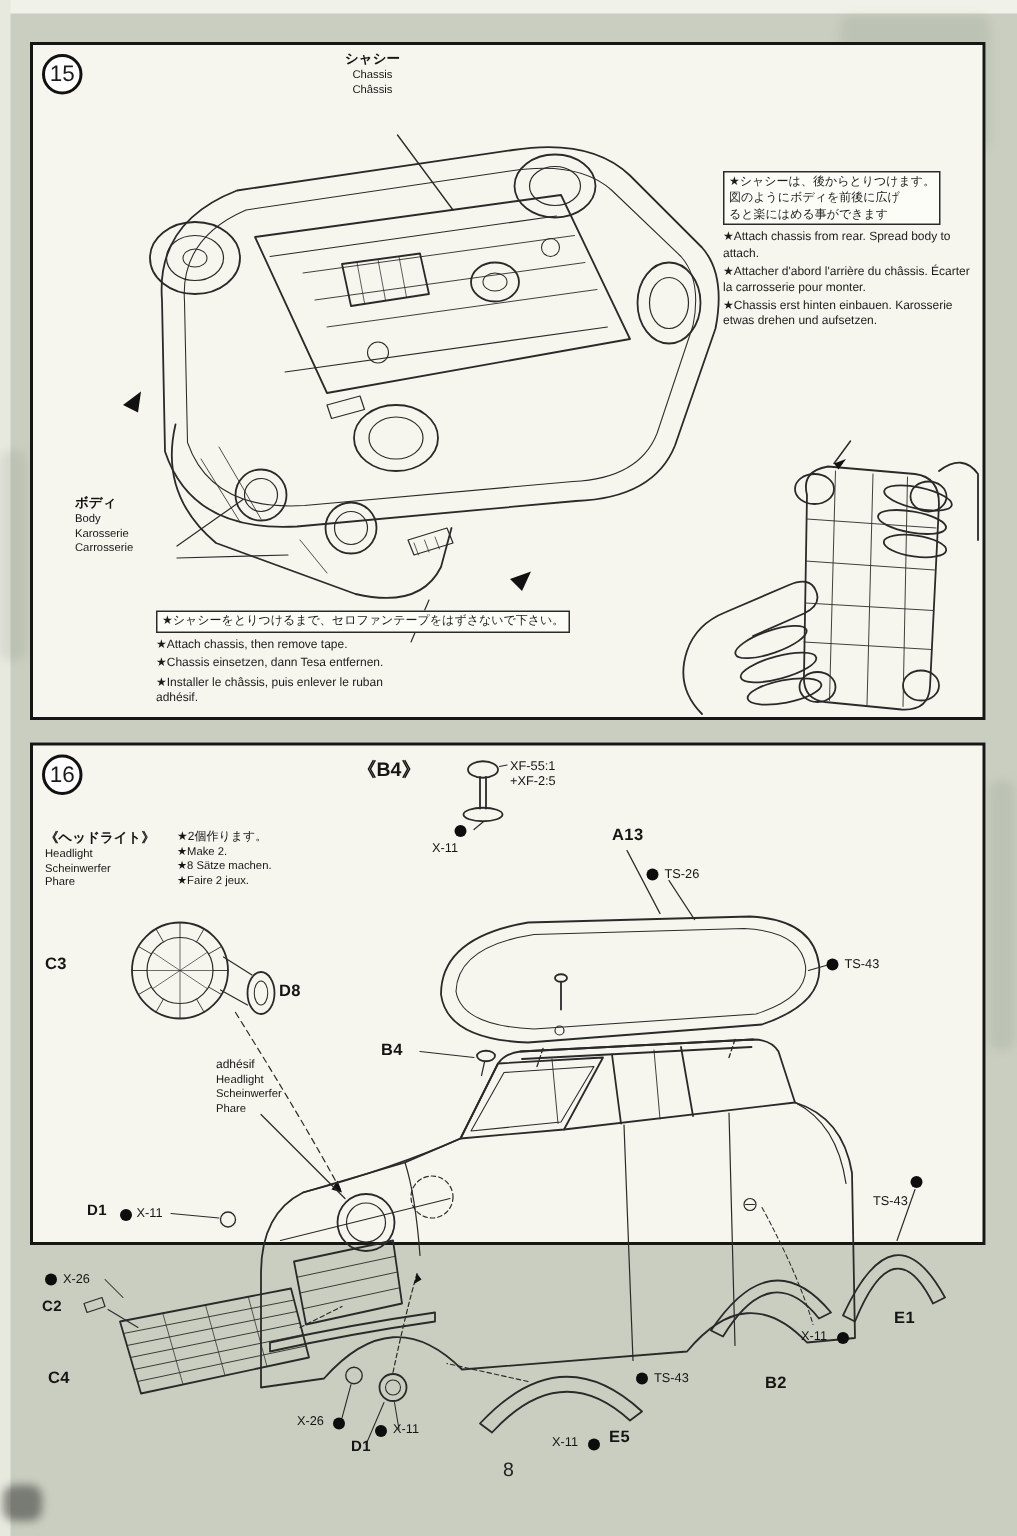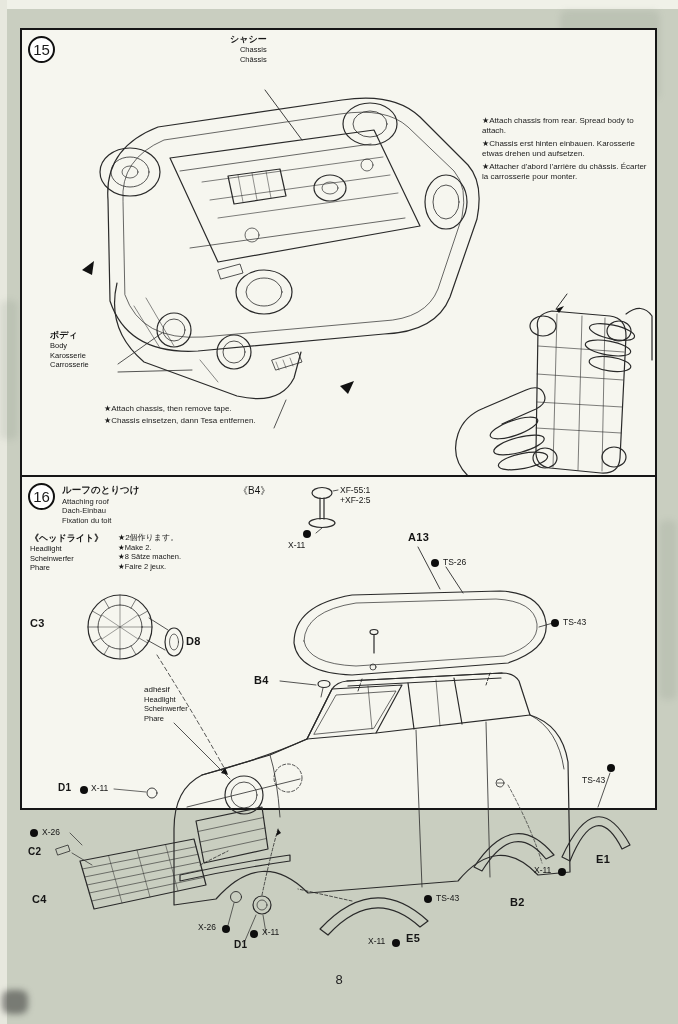--- a/index.html
+++ b/index.html
@@ -3,21 +3,21 @@
 <meta charset="utf-8">
 <style>
   *{margin:0;padding:0;box-sizing:border-box}
   html,body{width:678px;height:1024px}
   body{position:relative;background:#c9cec0;font-family:"Liberation Sans","DejaVu Sans",sans-serif;color:#1b1b1b;overflow:hidden}
   .scan-top{position:absolute;left:0;top:0;width:678px;height:9px;background:#f0f1e8}
   .scan-left{position:absolute;left:0;top:0;width:7px;height:1024px;background:#e7e8de}
   .ghost{position:absolute;background:rgba(100,112,96,.12);filter:blur(3px);border-radius:8px}
   .panel{position:absolute;left:20px;width:637px;background:#f6f6ef;border:2px solid #161616}
   #panel15{top:28px;height:452px}
-  #panel16{top:475px;height:335px}
+  #panel16{top:495px;height:335px}
   .panel svg{position:absolute;left:0;top:0}
   .lbl{position:absolute;white-space:nowrap;line-height:1.25;color:#151515}
   .part{font-size:11px;font-weight:bold;letter-spacing:.3px}
   .code{font-size:8.5px}
   .small{font-size:7.5px}
   .ja{font-size:9px;font-weight:bold}
   .jp-box{display:inline-block;border:1px solid #2a2a2a;padding:1px 3px;font-size:8px;background:#fdfdf8;line-height:1.35}
   .dot{position:absolute;width:8px;height:8px;border-radius:50%;background:#0d0d0d}
   .step-circle{position:absolute;left:6px;top:6px;width:27px;height:27px;border:2.5px solid #111;border-radius:50%;display:flex;align-items:center;justify-content:center;font-size:15px;font-weight:normal;background:#fff}
   .titles{position:absolute;left:40px;top:7px;line-height:1.25}
@@ -93,42 +93,51 @@
         <ellipse cx="586" cy="318" rx="23" ry="7" transform="rotate(10 586 318)"></ellipse>
         <ellipse cx="588" cy="334" rx="21" ry="7" transform="rotate(8 588 334)"></ellipse>
         <path d="M545,264 L534,279" stroke-width="1"></path>
         <path d="M534,279 l8,-3 -5,7 Z" fill="#111" stroke="none"></path>
       </g>
     </g>
   </svg>
 
   <div class="step-circle">15</div>
 
-  <div class="lbl" style="left:208px;top:4px;text-align:right">
+  <div class="lbl" style="left:208px;top:4px;text-align:center">
     <div class="ja">シャシー</div>
     <div class="small">Chassis</div>
     <div class="small">Châssis</div>
   </div>
 
   <div class="note-block" style="left:460px;top:84px;width:172px">
+    <div class="jp-box">
+      <div>★シャシーは、後からとりつけます。</div>
+      <div>図のようにボディを前後に広げ</div>
+      <div>ると楽にはめる事ができます</div>
+    </div>
     <div class="nl">★Attach chassis from rear. Spread body to attach.</div>
+    <div class="nl">★Attacher d'abord l'arrière du châssis. Écarter la carrosserie pour monter.</div>
     <div class="nl">★Chassis erst hinten einbauen. Karosserie etwas drehen und aufsetzen.</div>
-    <div class="nl">★Attacher d'abord l'arrière du châssis. Écarter la carrosserie pour monter.</div>
   </div>
 
   <div class="lbl" style="left:28px;top:300px">
     <div class="ja">ボディ</div>
     <div class="small">Body</div>
     <div class="small">Karosserie</div>
     <div class="small">Carrosserie</div>
   </div>
 
   <div class="note-block" style="left:82px;top:372px">
+    <div class="jp-box">
+      <span>★シャシーをとりつけるまで、セロファンテープをはずさないで下さい。</span>
+    </div>
     <div class="nl">★Attach chassis, then remove tape.</div>
     <div class="nl">★Chassis einsetzen, dann Tesa entfernen.</div>
+    <div class="nl">★Installer le châssis, puis enlever le ruban adhésif.</div>
   </div>
 </section>
 
 <section class="panel" id="panel16">
 
   <svg width="633" height="473" viewBox="0 0 633 473">
     <g stroke="#2a2a2a" fill="none" stroke-width="1.2" stroke-linecap="round" stroke-linejoin="round">
       <g>
         <ellipse cx="300" cy="16" rx="10" ry="5.5"></ellipse>
         <path d="M298,21 L298,42 M302,21 L302,42"></path>
@@ -206,28 +215,22 @@
         <path d="M256,352 l-2,7 5,-3 Z" fill="#111" stroke="none"></path>
         <path d="M205,452 L212,426 M222,466 L234,438 M244,456 L241,438" stroke-width=".7"></path>
         <circle cx="130" cy="316" r="5" stroke-width=".9"></circle>
         <path d="M92,312 L124,315" stroke-width=".7"></path>
         <path d="M48,356 L60,368" stroke-width=".7"></path>
       </g>
     </g>
   </svg>
 
   <div class="step-circle">16</div>
-  <div class="titles">
-    <div class="t0">ルーフのとりつけ</div>
-    <div class="t1">Attaching roof</div>
-    <div class="t1">Dach-Einbau</div>
-    <div class="t1">Fixation du toit</div>
-  </div>
-
-  <div class="lbl" style="left:216px;top:8px;font-size:10px;font-weight:normal">《B4》</div>
+
+  <div class="lbl" style="left:216px;top:8px;font-size:13px;font-weight:bold">《B4》</div>
   <div class="lbl code" style="left:318px;top:8px">XF-55:1</div>
   <div class="lbl code" style="left:318px;top:18px">+XF-2:5</div>
   <div class="dot" style="left:281px;top:53px"></div>
   <div class="lbl code" style="left:266px;top:63px">X-11</div>
 
   <div class="lbl part" style="left:386px;top:54px">A13</div>
   <div class="dot" style="left:409px;top:82px"></div>
   <div class="lbl code" style="left:421px;top:80px">TS-26</div>
 
   <div class="lbl" style="left:8px;top:56px">

